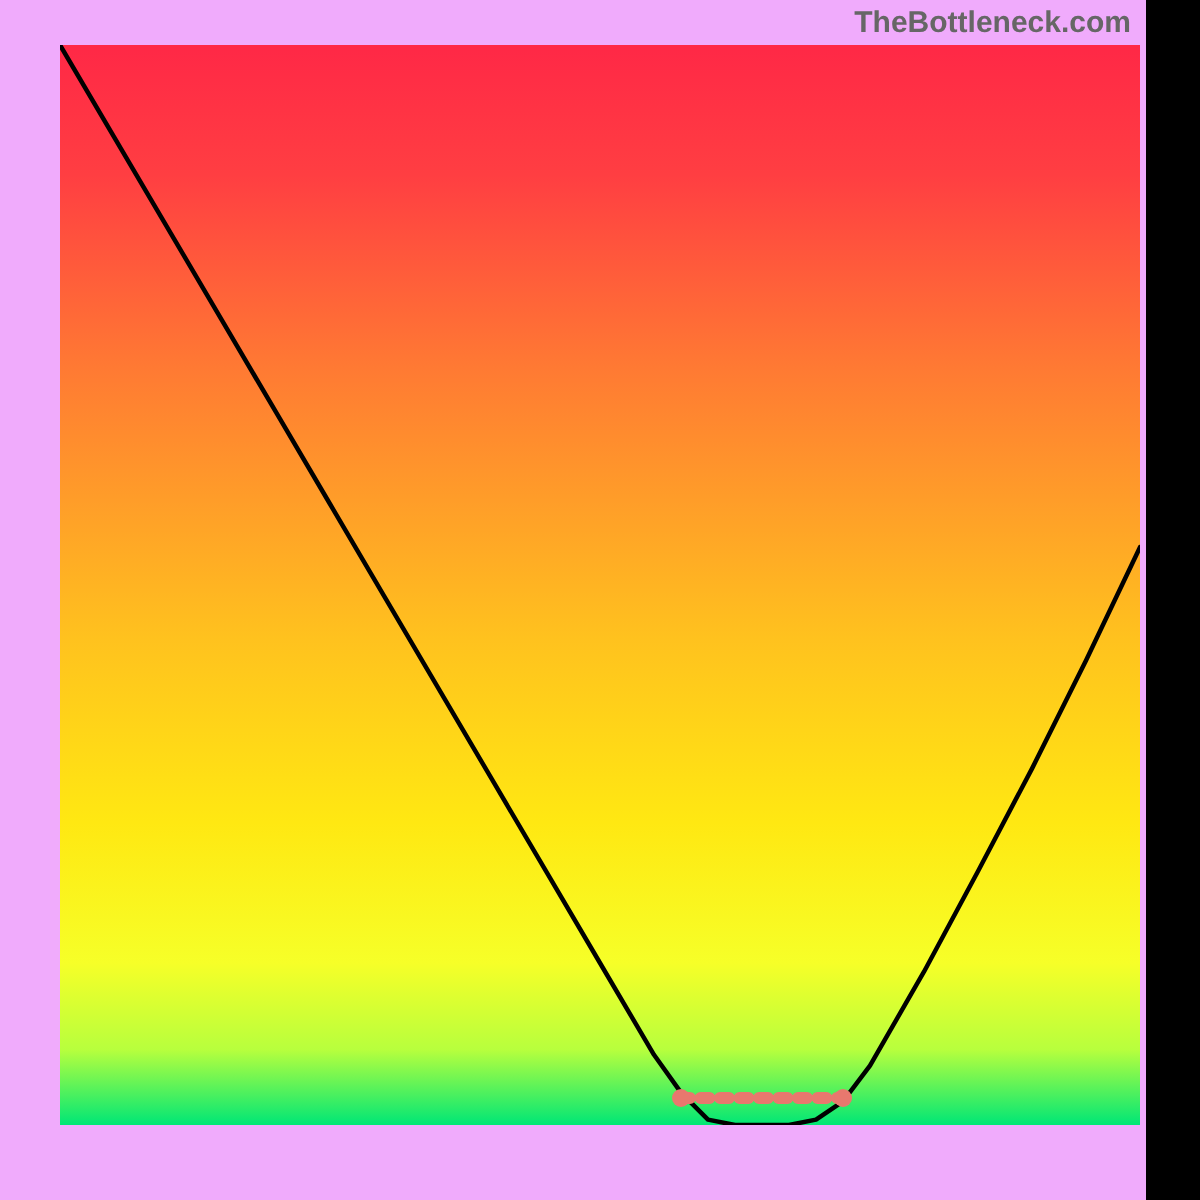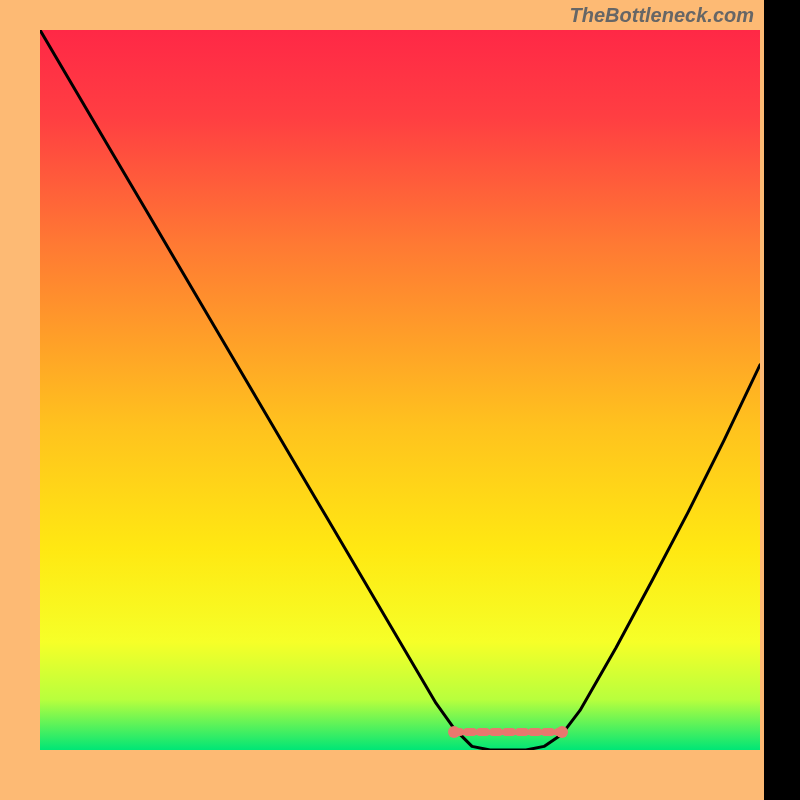--- a/index.html
+++ b/index.html
@@ -8,22 +8,21 @@
     width: 800px;
     height: 800px;
     background: #000;
     font-family: Arial, Helvetica, sans-serif;
     overflow: hidden;
   }
   .frame {
     position: relative;
     width: 764px;
     height: 800px;
-    background: #fdba74;
-    font-style: italic;
+    background: #f0abfc;
   }
   .watermark {
     position: absolute;
     top: 4px;
     right: 10px;
     color: #666;
     font-size: 20px;
     font-weight: 600;
     z-index: 3;
   }

